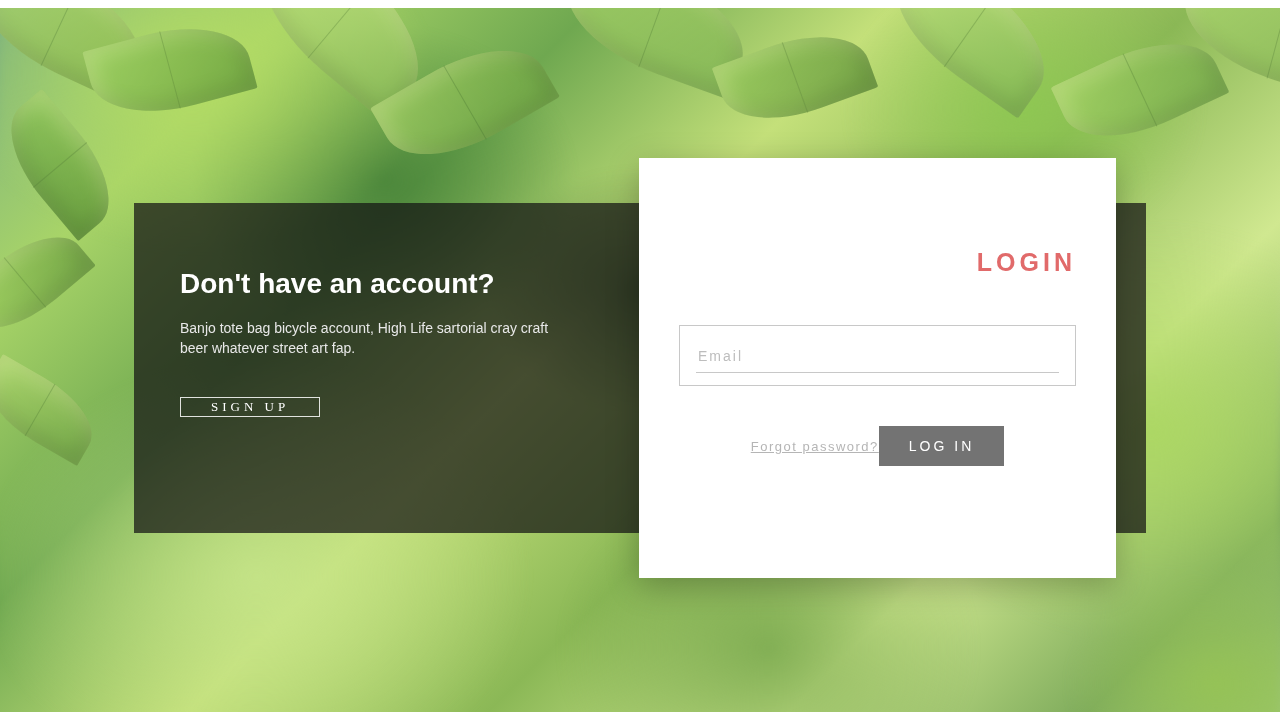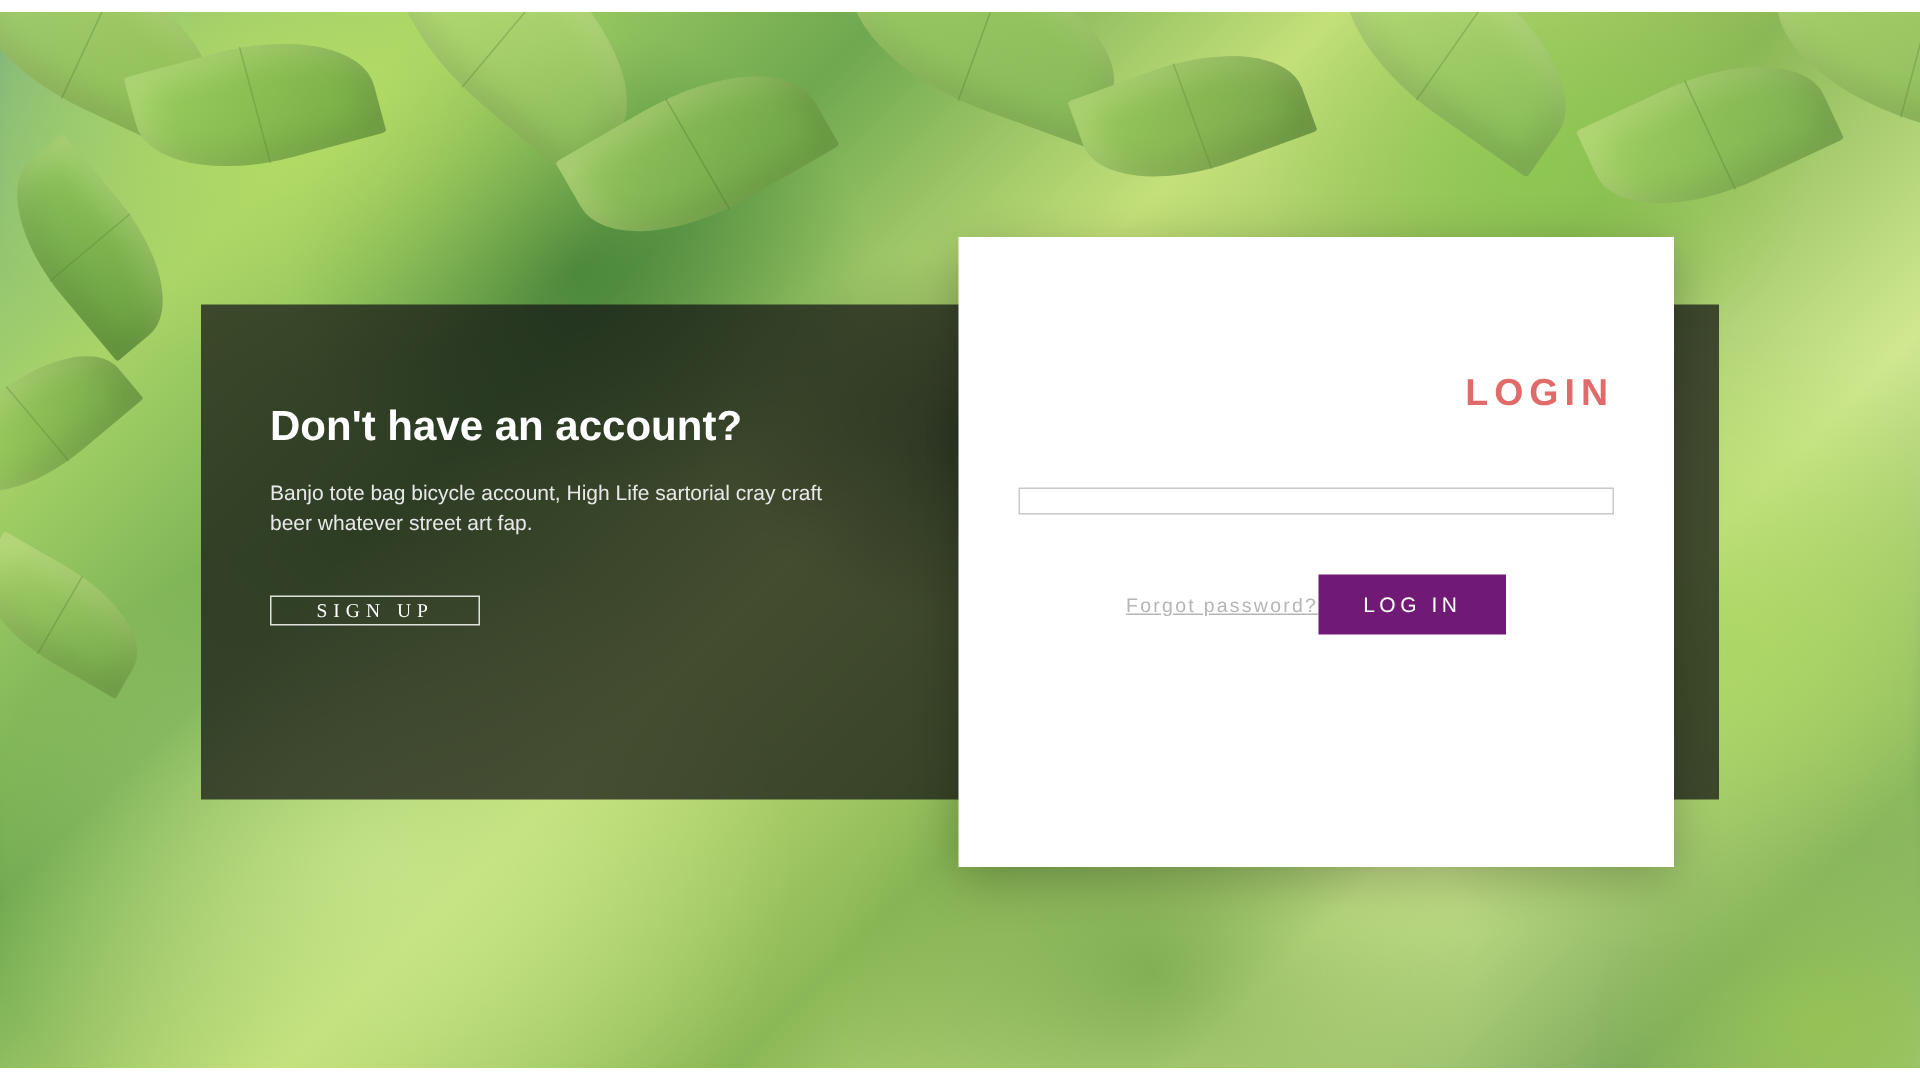--- a/index.html
+++ b/index.html
@@ -189,21 +189,21 @@
     
     .forgot-link {
       font-size: 13px;
       letter-spacing: 1.5px;
       color: #b5b5b5;
       text-decoration: underline;
       cursor: pointer;
     }
     
     .login-button {
-      background: #701a75;
+      background: #737373;
       color: #fff;
       border: none;
       padding: 12px 30px;
       font-size: 14px;
       letter-spacing: 3px;
       cursor: pointer;
       font-family: inherit;
     }
   </style>
 </head>
@@ -232,20 +232,23 @@
   <div class="dark-panel">
     <h2 class="signup-heading">Don't have an account?</h2>
     <p class="signup-text">Banjo tote bag bicycle account, High Life sartorial cray craft beer whatever street art fap.</p>
     <button class="signup-button">SIGN UP</button>
   </div>
 
   <div class="login-card">
     <h1 class="login-title">LOGIN</h1>
 
     <div class="form-box">
+      <div class="field-wrap">
+        <input type="text" class="text-input" placeholder="Email" style="">
+      </div>
     </div>
 
     <div class="card-footer">
       <a class="forgot-link">Forgot password?</a>
       <button class="login-button">LOG IN</button>
     </div>
   </div>
 
 </div>
 

